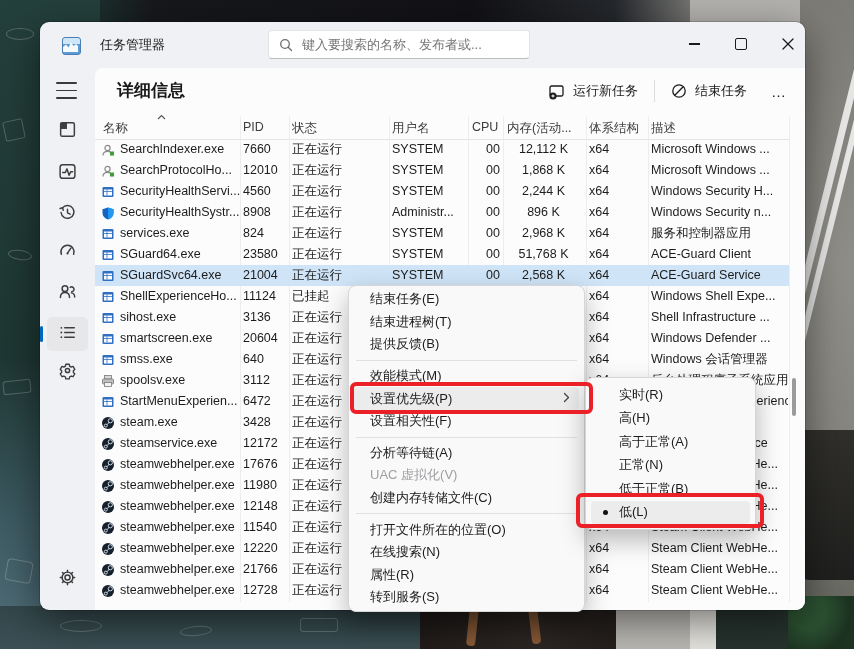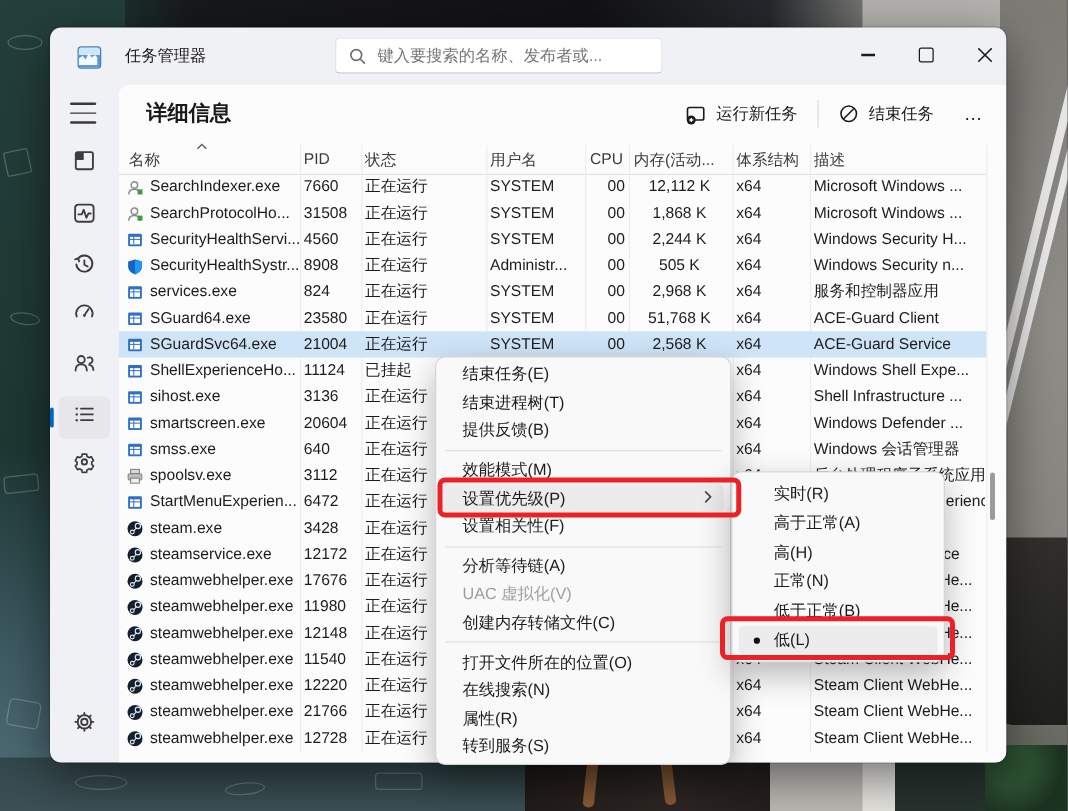--- a/index.html
+++ b/index.html
@@ -290,21 +290,21 @@
           </div>
           <div class="trow" style="top: 21px;">
             <div class="cell c-name">
               <svg width="14" height="14" viewBox="0 0 14 14">
                 <circle cx="6.5" cy="5" r="2.6" fill="none" stroke="#8a8a8a" stroke-width="1.2"></circle>
                 <path d="M2,12.5 c0-2.8 2-4.2 4.5-4.2 c2.5,0 4.5,1.4 4.5,4.2" fill="none" stroke="#8a8a8a" stroke-width="1.2"></path>
                 <rect x="9" y="8.5" width="4" height="4" fill="#3aa13a"></rect>
               </svg>
               <span>SearchProtocolHo...</span>
             </div>
-            <div class="cell c-pid">31508</div>
+            <div class="cell c-pid">12010</div>
             <div class="cell c-status">正在运行</div>
             <div class="cell c-user">SYSTEM</div>
             <div class="cell c-cpu">00</div>
             <div class="cell c-mem">1,868 K</div>
             <div class="cell c-arch">x64</div>
             <div class="cell c-desc">Microsoft Windows ...</div>
           </div>
           <div class="trow" style="top: 42px;">
             <div class="cell c-name">
               <svg width="14" height="14" viewBox="0 0 14 14">
@@ -328,21 +328,21 @@
               <svg width="14" height="14" viewBox="0 0 14 14">
                 <path d="M7,1.5 L12.5,3.2 V7 C12.5,10.4 10.3,12.3 7,13.5 C3.7,12.3 1.5,10.4 1.5,7 V3.2 Z" fill="#1565c0"></path>
                 <path d="M7,1.5 L12.5,3.2 V7 C12.5,10.4 10.3,12.3 7,13.5 Z" fill="#2196f3"></path>
               </svg>
               <span>SecurityHealthSystr...</span>
             </div>
             <div class="cell c-pid">8908</div>
             <div class="cell c-status">正在运行</div>
             <div class="cell c-user">Administr...</div>
             <div class="cell c-cpu">00</div>
-            <div class="cell c-mem">505 K</div>
+            <div class="cell c-mem">896 K</div>
             <div class="cell c-arch">x64</div>
             <div class="cell c-desc">Windows Security n...</div>
           </div>
           <div class="trow" style="top: 84px;">
             <div class="cell c-name">
               <svg width="14" height="14" viewBox="0 0 14 14">
                 <rect x="1.5" y="2" width="11" height="10" rx="1" fill="#2f6fc4"></rect>
                 <rect x="3" y="4.5" width="8" height="6" fill="#ffffff"></rect>
                 <line x1="3" y1="6.5" x2="11" y2="6.5" stroke="#2f6fc4" stroke-width="0.8"></line>
                 <line x1="6" y1="4.5" x2="6" y2="10.5" stroke="#2f6fc4" stroke-width="0.8"></line>
@@ -713,24 +713,24 @@
       <div class="mi">
         <span>转到服务(S)</span>
       </div>
     </div>
 
   <div class="menu sub" id="sub-menu">
       <div class="mi">
         <span>实时(R)</span>
       </div>
       <div class="mi">
+        <span>高(H)</span>
+      </div>
+      <div class="mi">
         <span>高于正常(A)</span>
-      </div>
-      <div class="mi">
-        <span>高(H)</span>
       </div>
       <div class="mi">
         <span>正常(N)</span>
       </div>
       <div class="mi">
         <span>低于正常(B)</span>
       </div>
       <div class="mi hov">
         <span class="bullet"></span>
         <span>低(L)</span>

